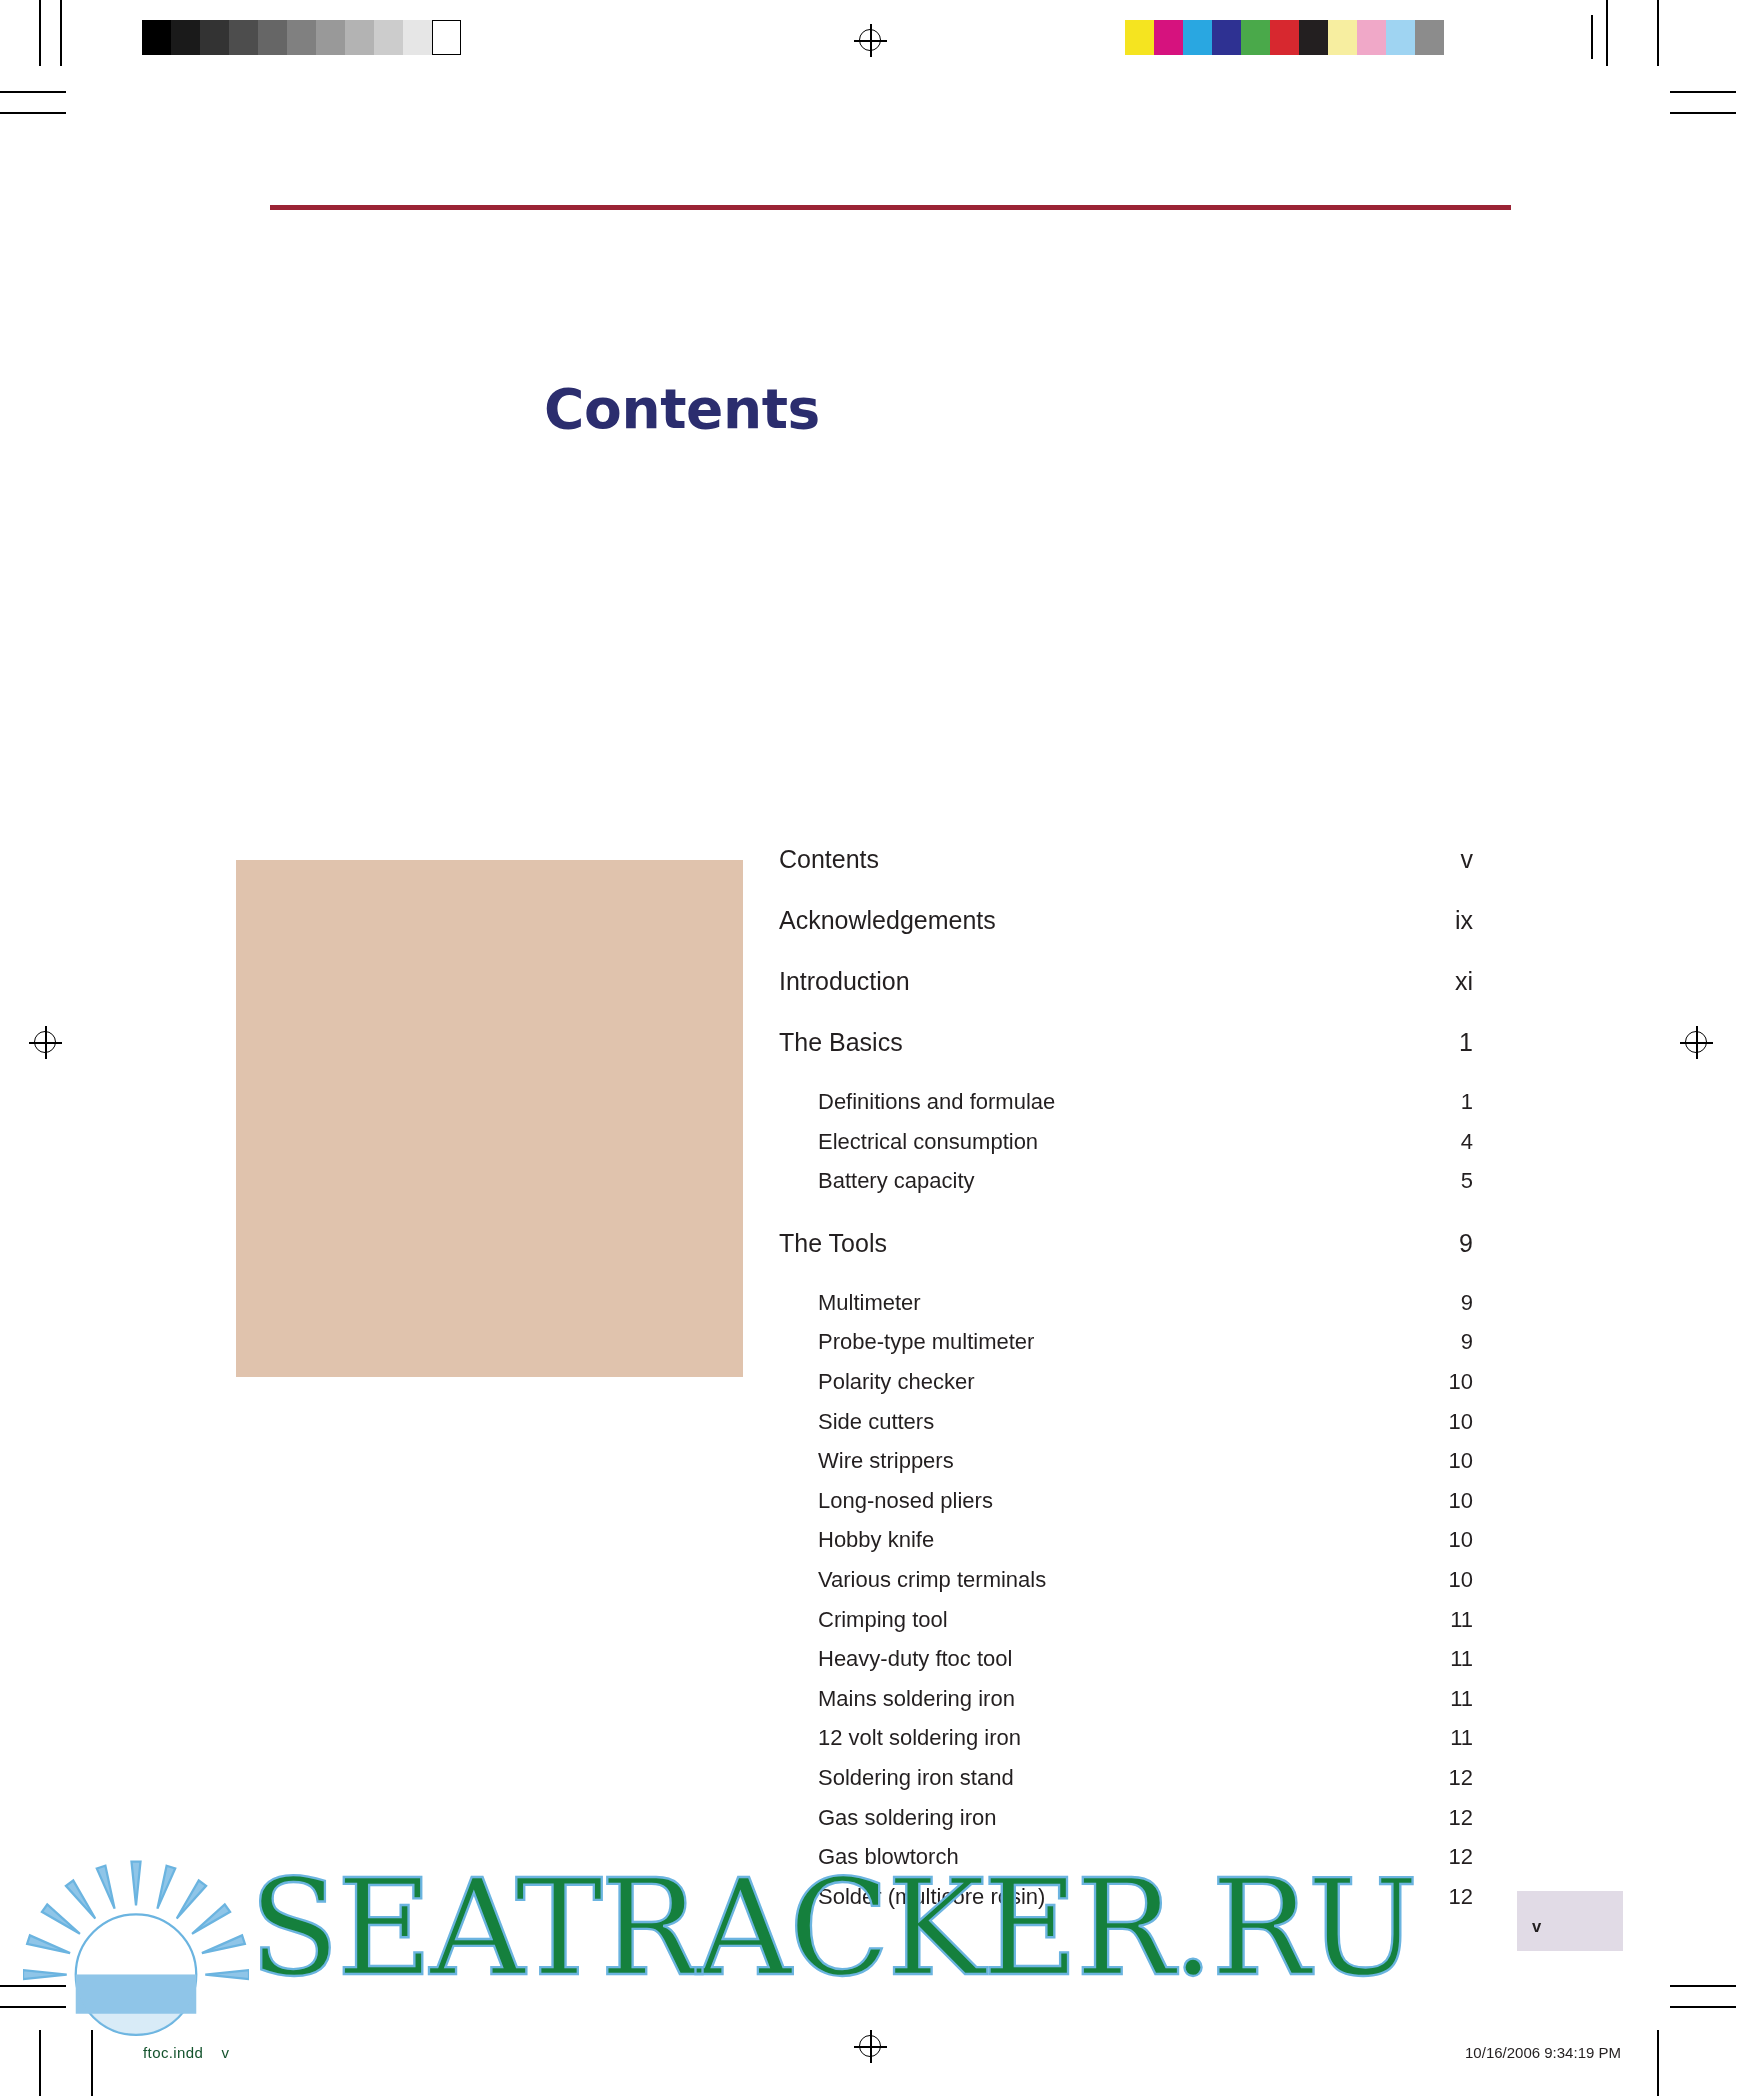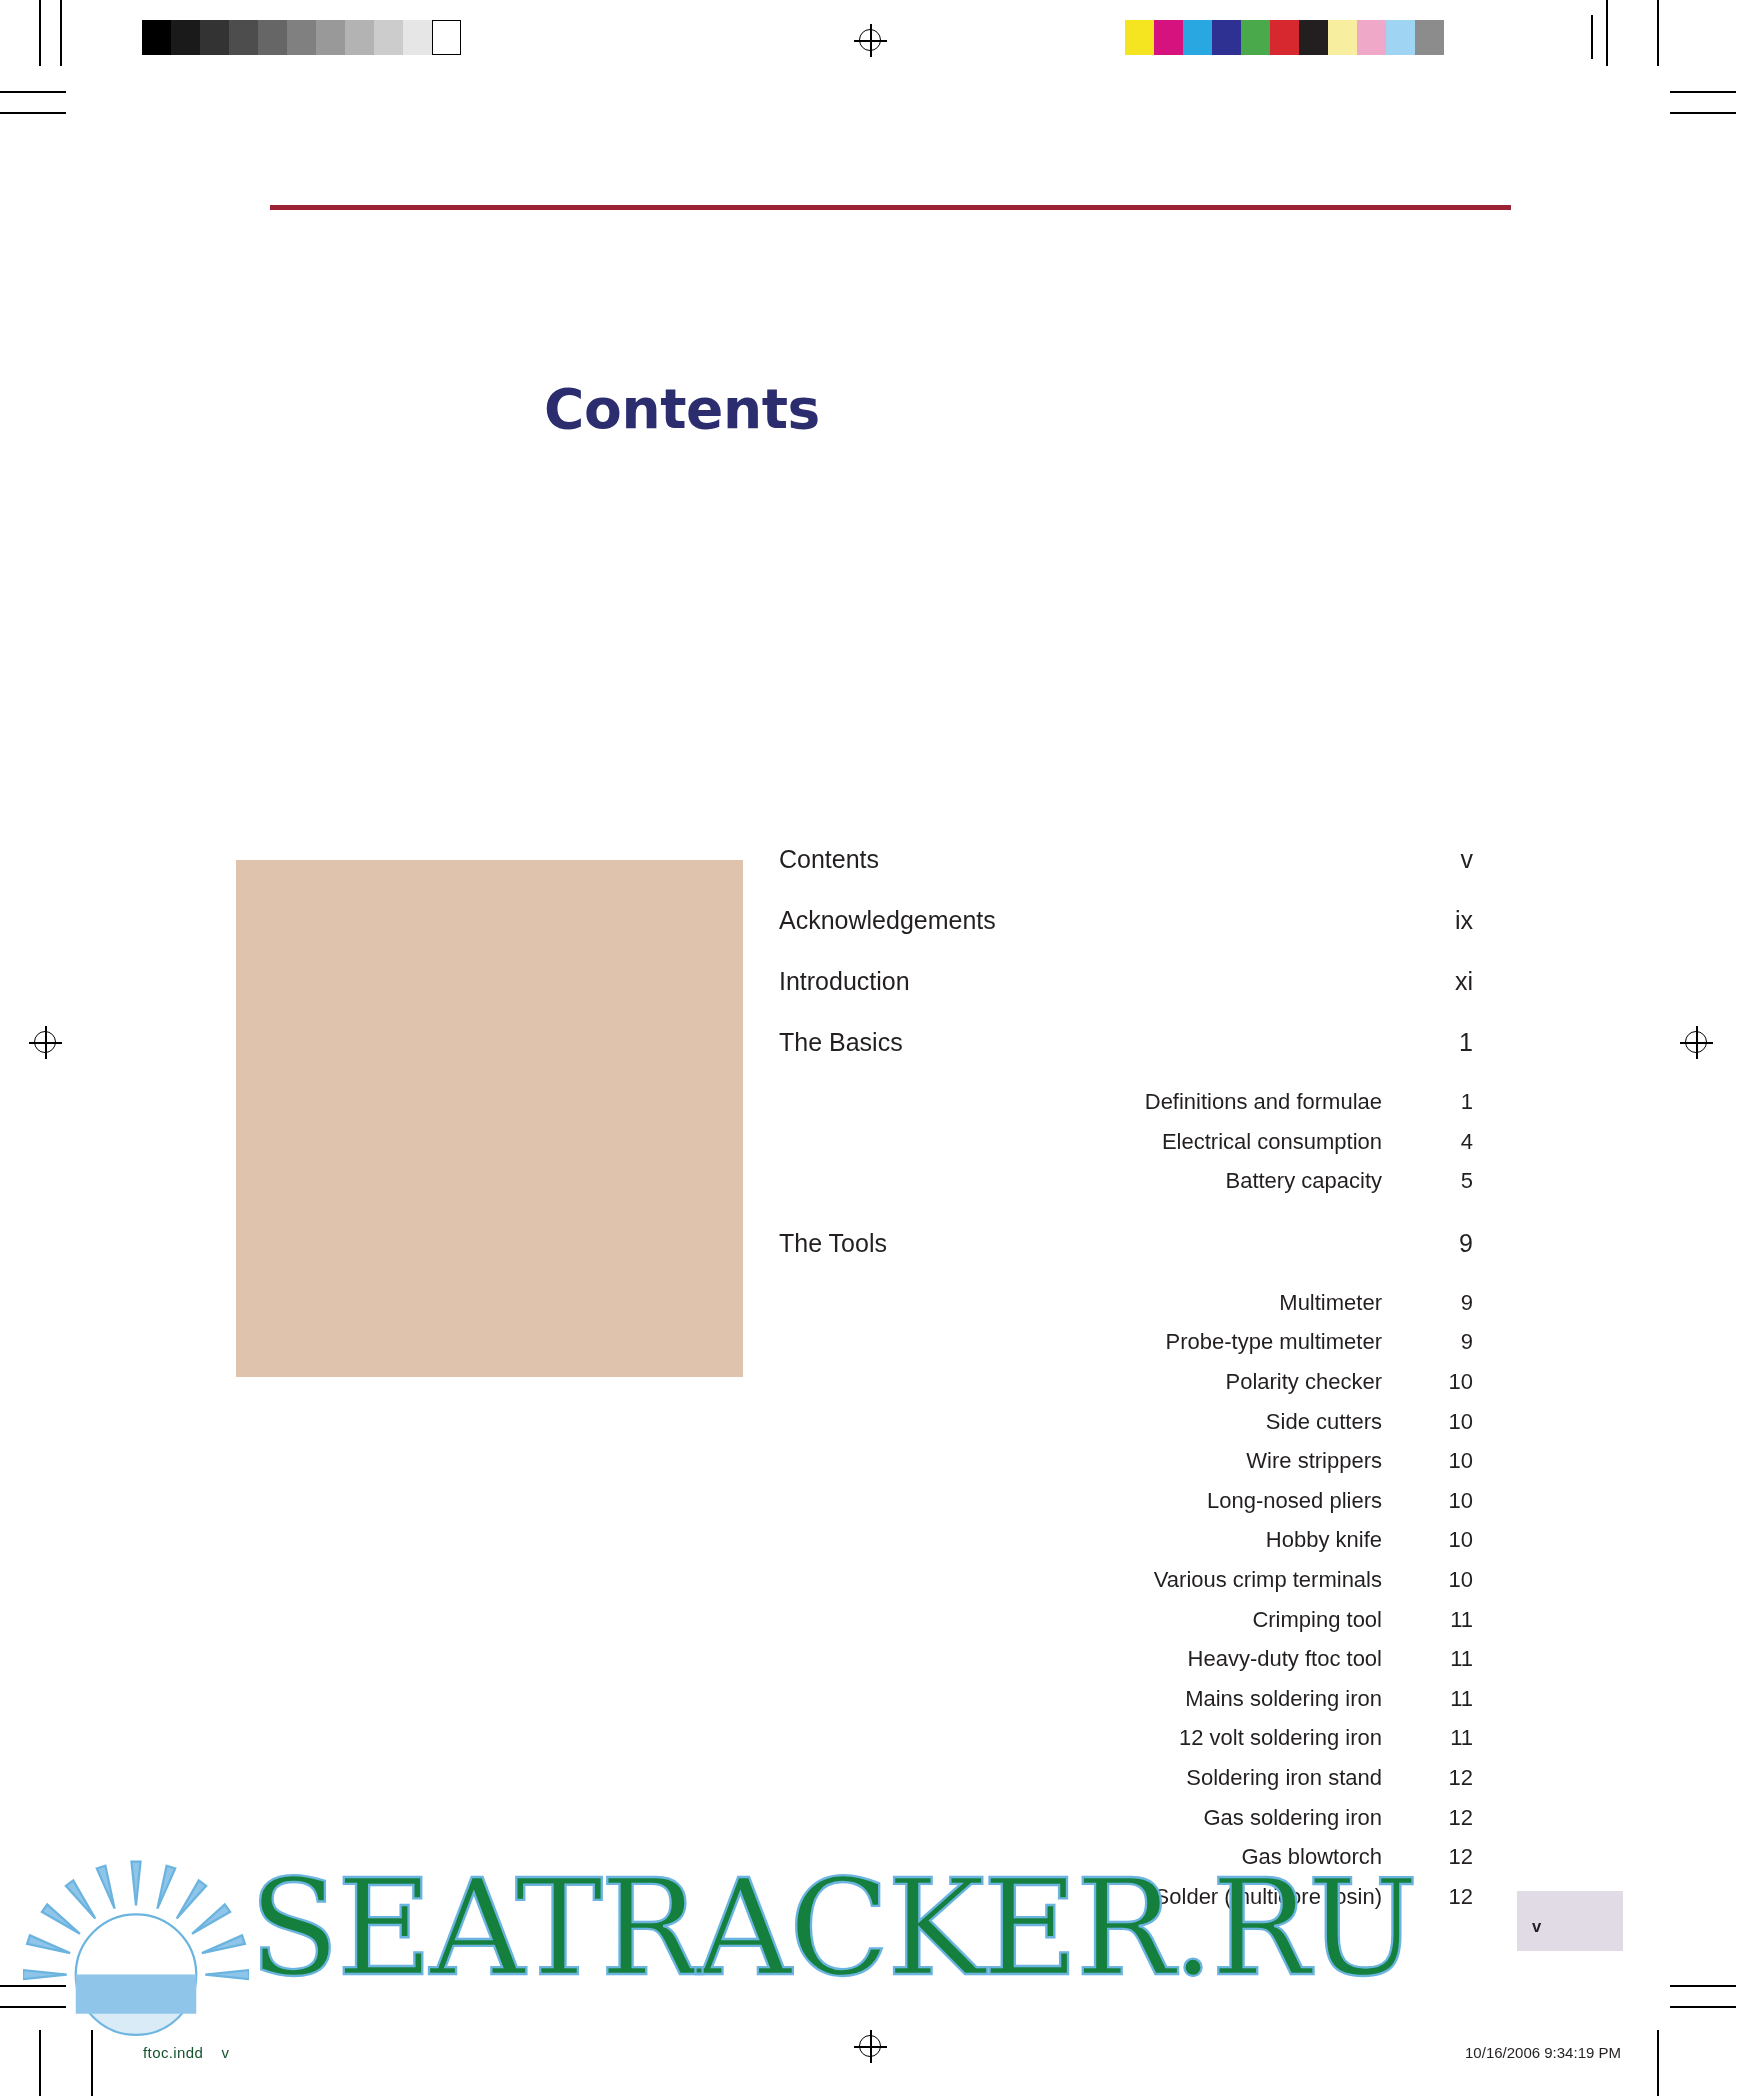--- a/index.html
+++ b/index.html
@@ -110,21 +110,20 @@
   .lvl0 {
     font-size: 25px;
     margin-bottom: 32px;
   }
   .lvl0 .page { width: 91px; }
 
   .lvl1 {
     font-size: 22px;
     margin-bottom: 13.6px;
     padding-left: 39px;
-    justify-content: flex-end;
   }
   .lvl1 .page { width: 91px; }
 
   .group-gap { height: 21px; }
 
   
   .watermark {
     position: absolute;
     left: 0;
     top: 1842px;

